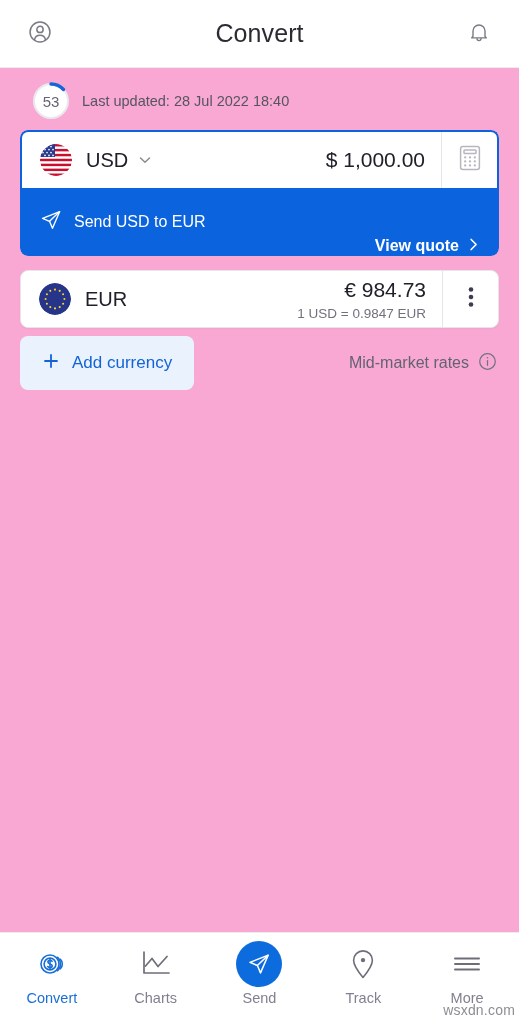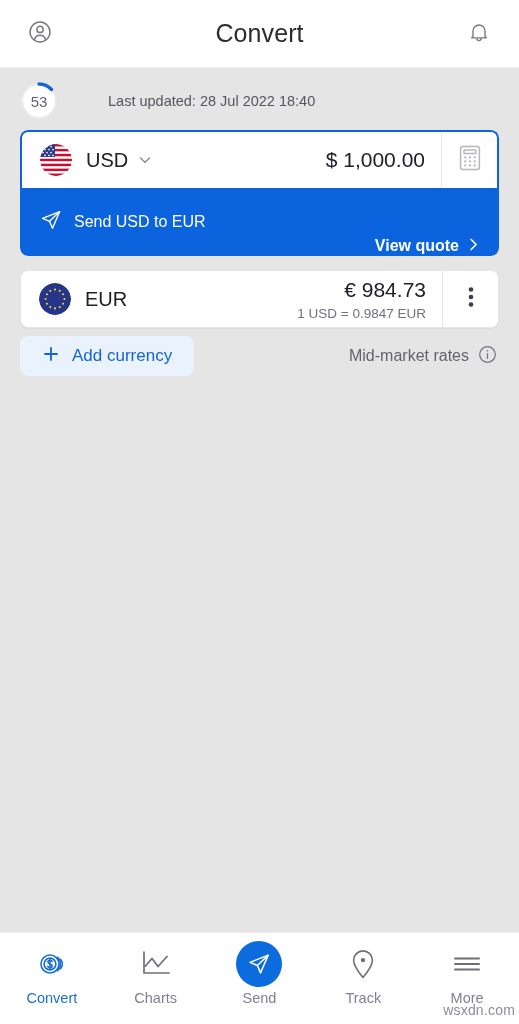--- a/index.html
+++ b/index.html
@@ -7,21 +7,21 @@
     width: 519px;
     height: 1024px;
     font-family: "Liberation Sans", sans-serif;
     background: #ffffff;
     overflow: hidden;
   }
   #app {
     position: relative;
     width: 519px;
     height: 1024px;
-    background: #e5e5e5;
+    background: #f9a8d4;
     display: flex;
     flex-direction: column;
   }
 
   
   .header {
     height: 68px;
     background: #ffffff;
     display: flex;
     align-items: center;
@@ -47,23 +47,22 @@
     align-items: center;
     justify-content: center;
     position: relative;
     z-index: 2;
   }
 
   
   .updated-row {
     display: flex;
     align-items: center;
-    padding: 14px 20px 10px 20px;
-    flex: 0 0 auto;
-    gap: 38px;
+    padding: 14px 20px 10px 32px;
+    flex: 0 0 auto;
   }
   .countdown {
     width: 38px;
     height: 38px;
     position: relative;
     flex: 0 0 auto;
     margin-right: 12px;
   }
   .countdown svg { display: block; }
   .countdown-num {
@@ -193,21 +192,21 @@
   .add-row {
     display: flex;
     align-items: center;
     justify-content: space-between;
     padding: 8px 20px 0 20px;
     flex: 0 0 auto;
   }
   .add-currency {
     background: #eaf2fd;
     border-radius: 8px;
-    height: 40px;
+    height: 54px;
     padding: 0 22px;
     display: flex;
     align-items: center;
     gap: 12px;
   }
   .add-currency-label {
     color: #1264d6;
     font-size: 17px;
   }
   .midmarket {

